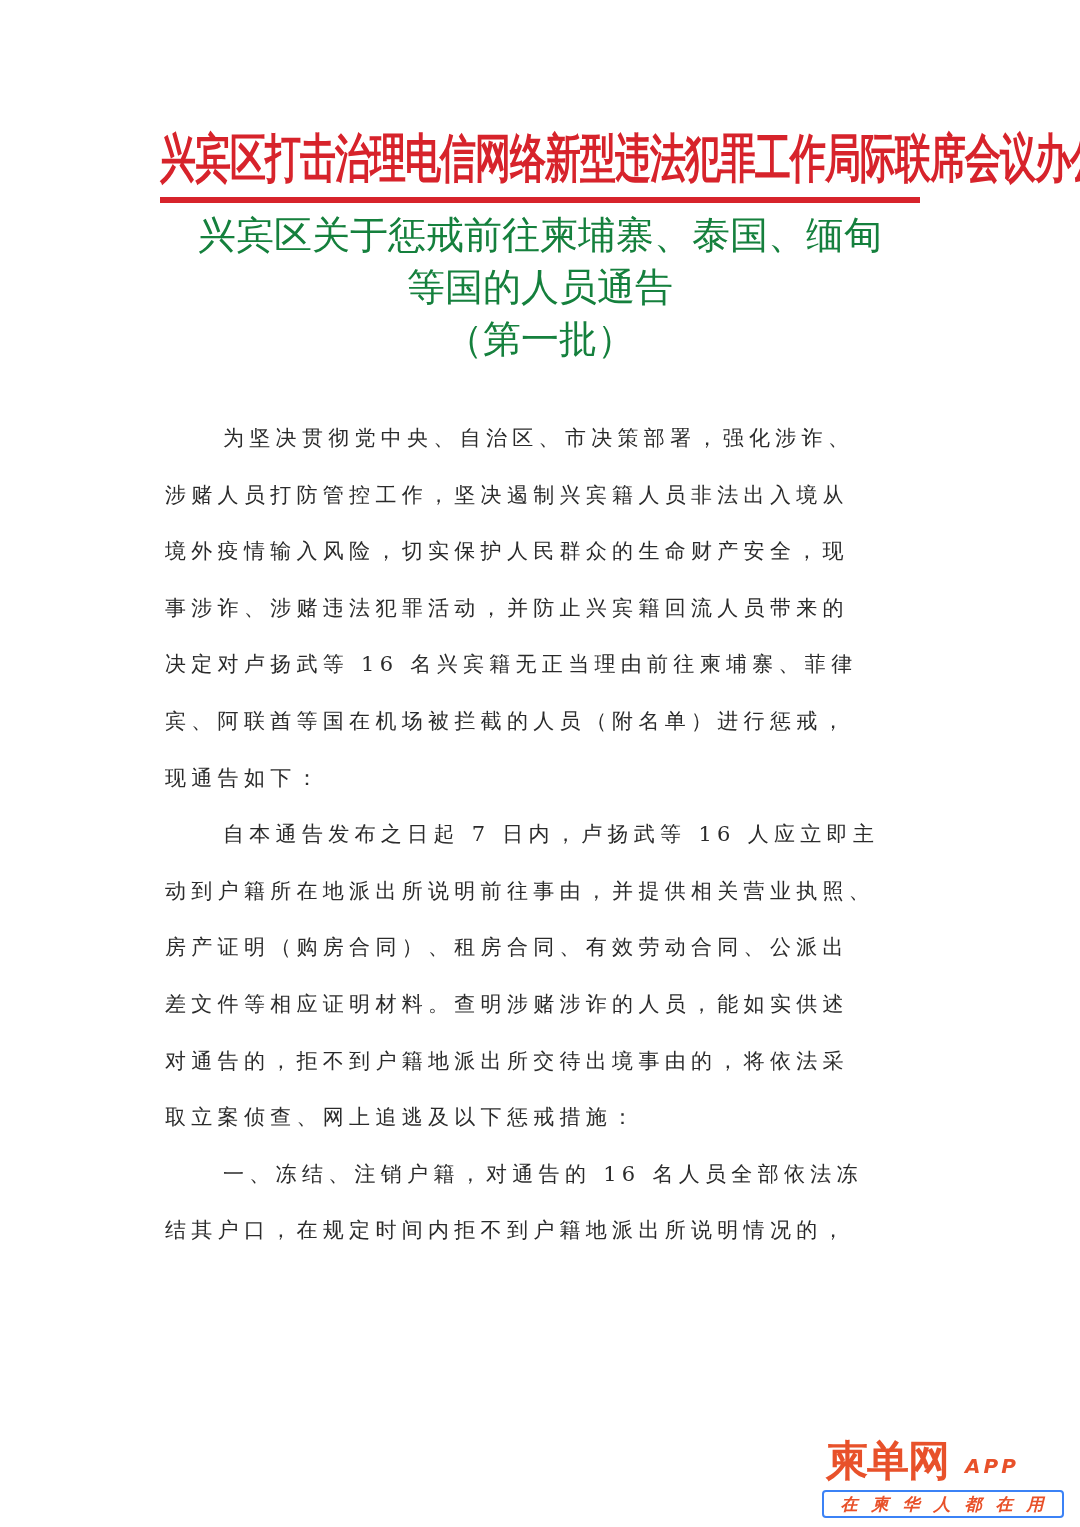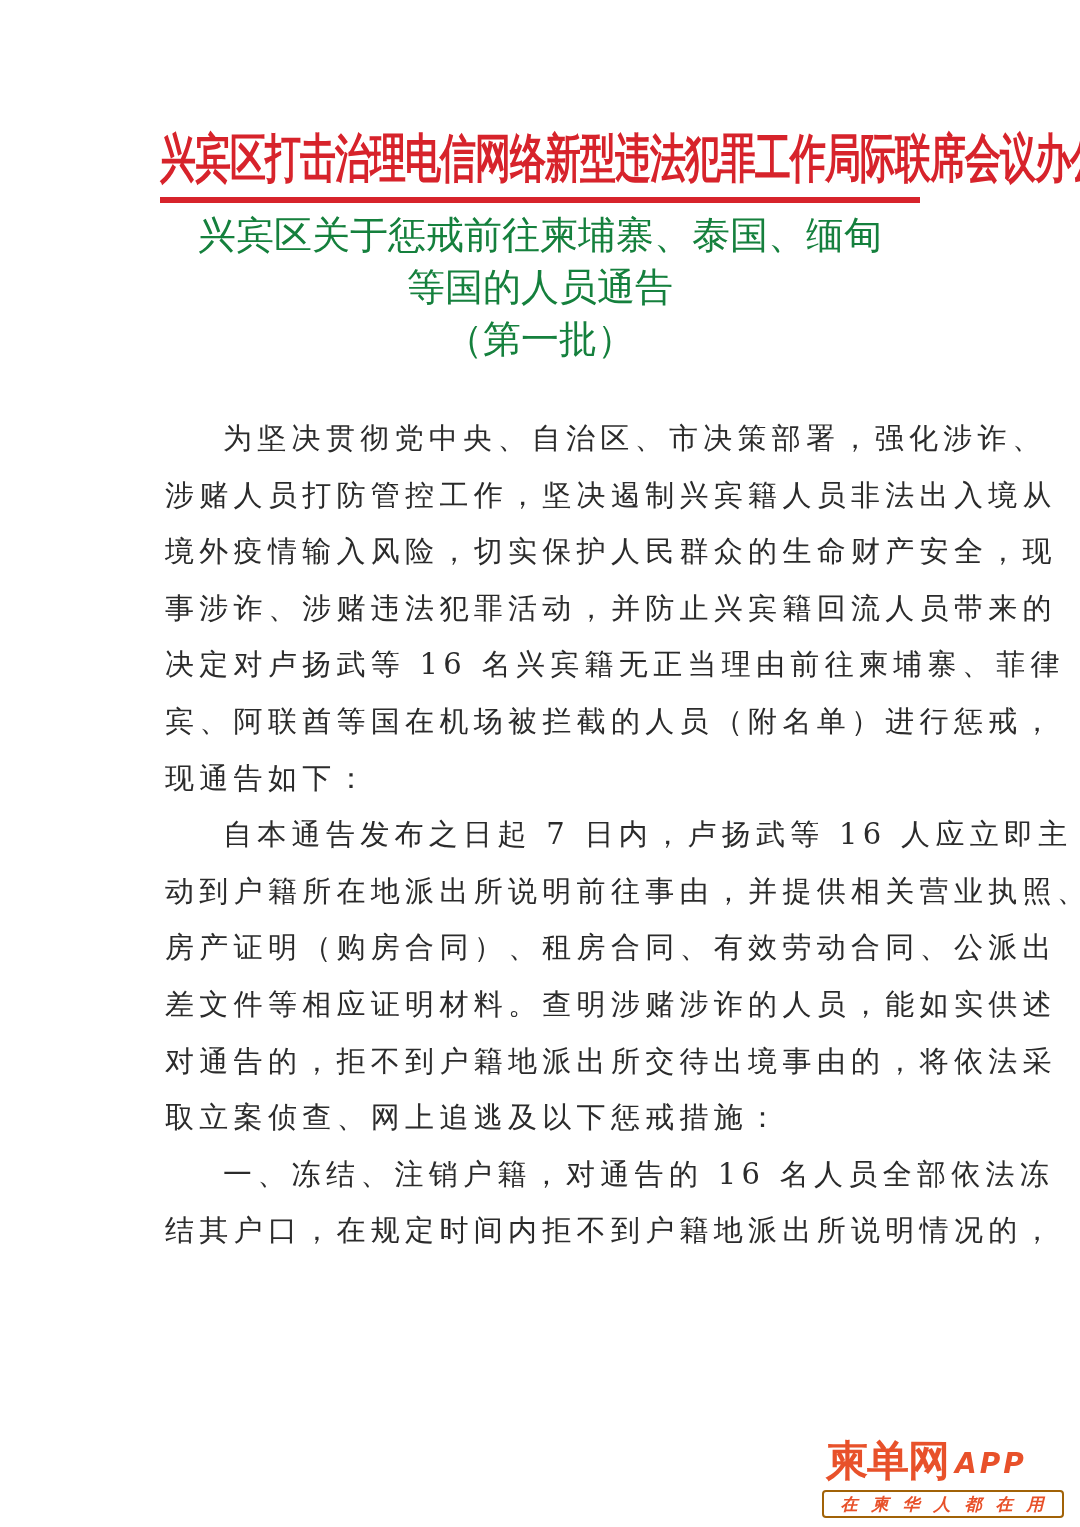--- a/index.html
+++ b/index.html
@@ -63,21 +63,21 @@
     .title-1 { top: 209px; letter-spacing: 0px; }
     .title-2 { top: 261px; }
     .title-3 { top: 313px; }
 
     .body-text {
       position: absolute;
       left: 165px;
       top: 410px;
       width: 752px;
       font-family: "DejaVu Serif", "Liberation Serif", serif;
-      font-size: 29px;
+      font-size: 21px;
       line-height: 56.6px;
       color: #2b2b2b;
       letter-spacing: 5.3px;
     }
     .para {
       margin: 0;
       text-indent: 58px;
       text-align: justify;
       text-align-last: left;
     }
@@ -101,34 +101,34 @@
       color: #e8512a;
       font-family: "DejaVu Sans", "Liberation Sans", sans-serif;
       font-weight: bold;
     }
     .logo-cn {
       font-size: 42px;
       line-height: 46px;
       letter-spacing: -1px;
     }
     .logo-app {
-      font-size: 28px;
+      font-size: 20px;
       line-height: 46px;
       font-style: italic;
       letter-spacing: 3px;
-      margin-left: 6px;
+      margin-left: 16px;
       vertical-align: 2px;
     }
     .logo-tagline {
       position: absolute;
       left: 4px;
       top: 52px;
       width: 242px;
       height: 28px;
-      border: 2px solid #a16207;
+      border: 2px solid #3b82f6;
       border-radius: 4px;
       box-sizing: border-box;
       color: #e8512a;
       font-family: "DejaVu Sans", "Liberation Sans", sans-serif;
       font-weight: bold;
       font-style: italic;
       font-size: 17px;
       line-height: 24px;
       text-align: center;
       letter-spacing: 14px;

